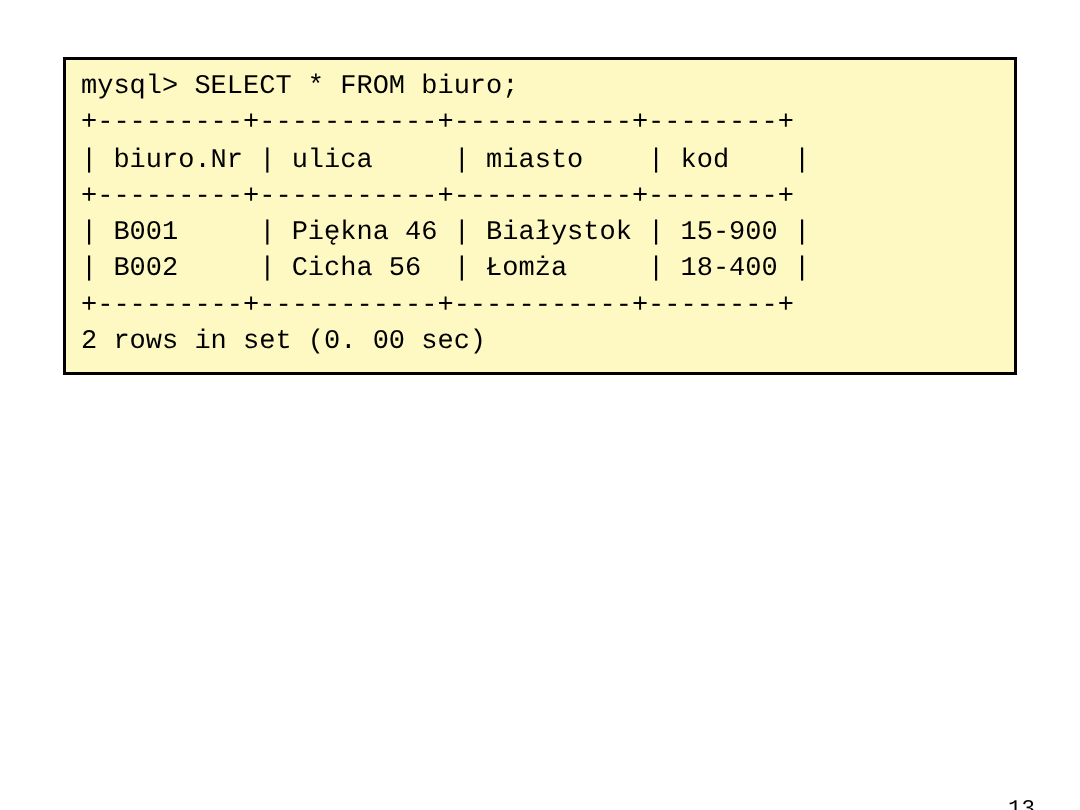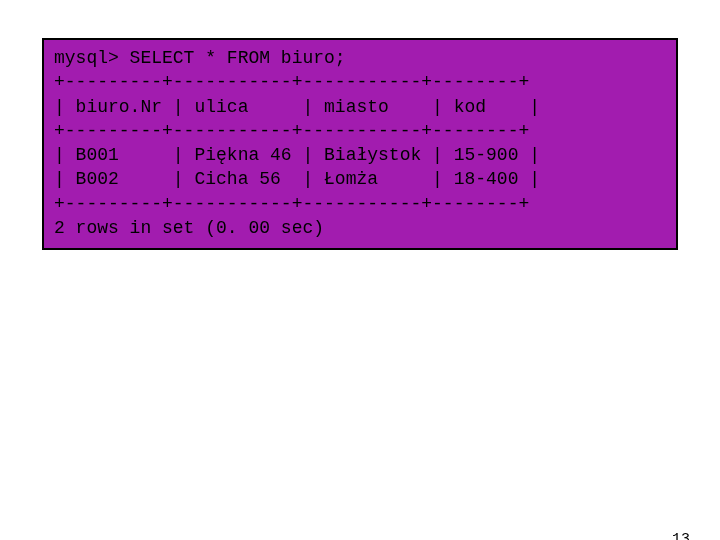--- a/index.html
+++ b/index.html
@@ -20,21 +20,21 @@
   }
   .title {
     text-align: center;
     font-size: 24px;
     font-weight: bold;
     padding-top: 24px;
   }
   .code-box {
     margin: 38px 42px 0 42px;
     border: 2px solid #000;
-    background: #a21caf;
+    background: #fef9c3;
     padding: 6px 10px 8px 10px;
     font-family: "Courier New", Courier, monospace;
     font-size: 18px;
     line-height: 1.35;
     white-space: pre;
     overflow: hidden;
   }
   .page-num {
     position: absolute;
     right: 30px;

